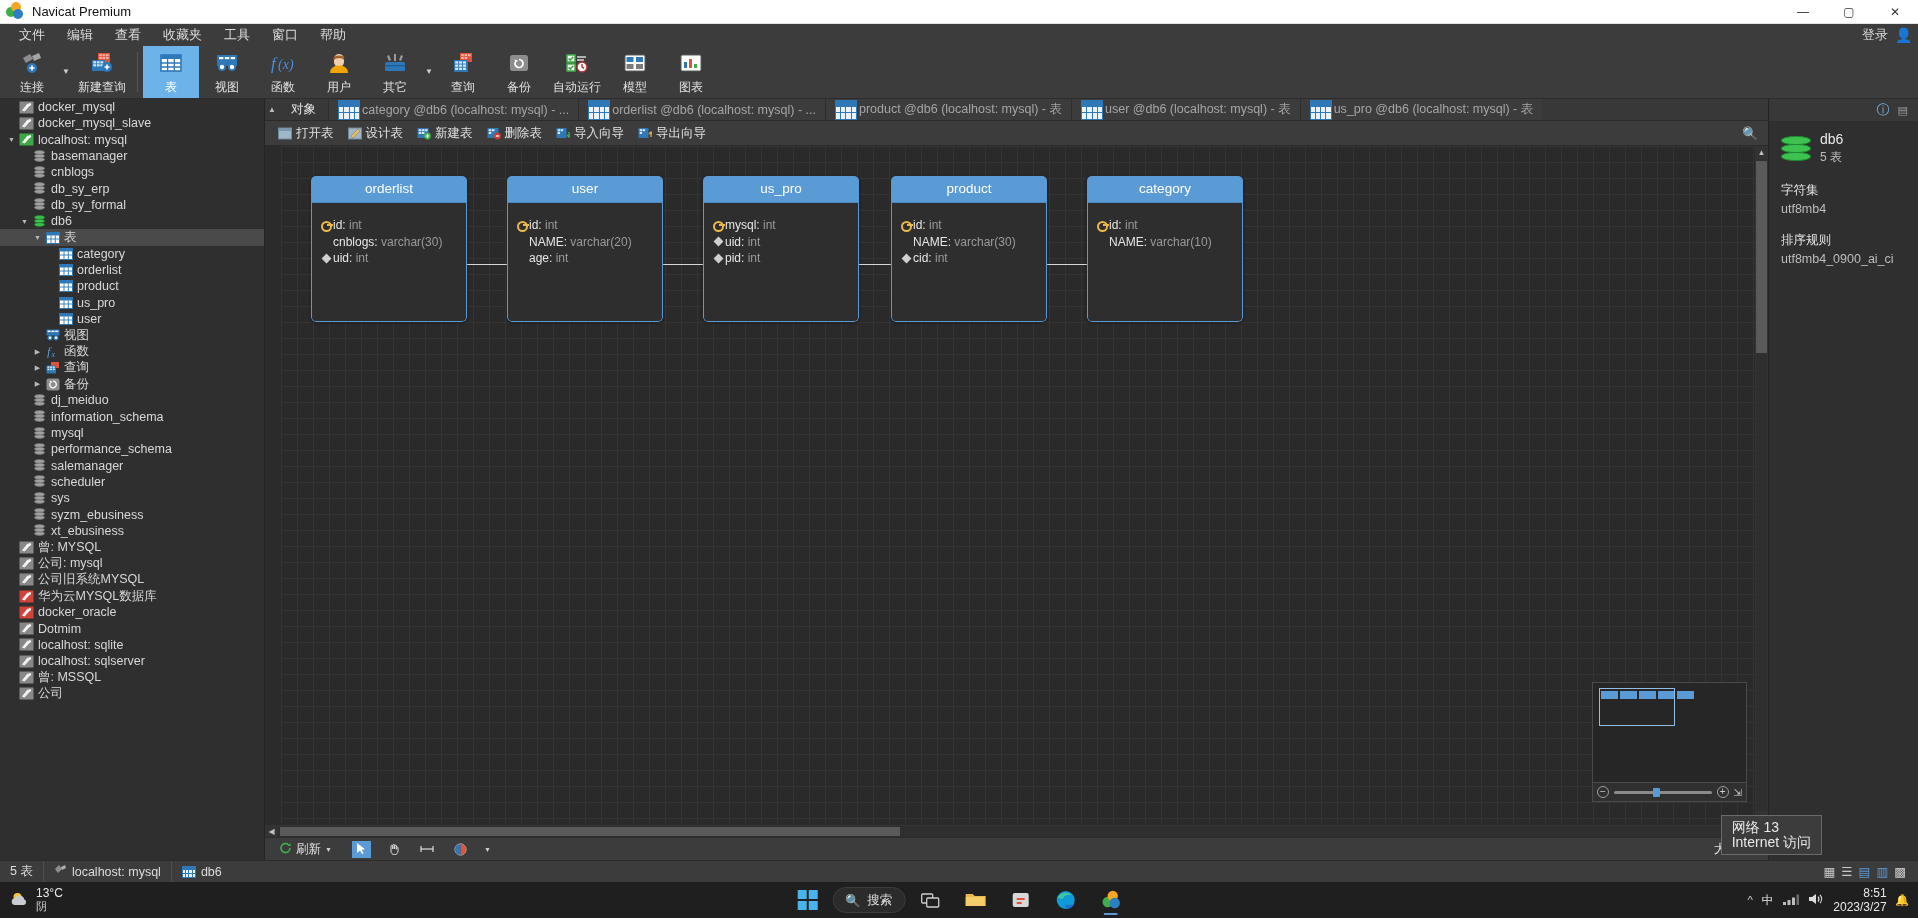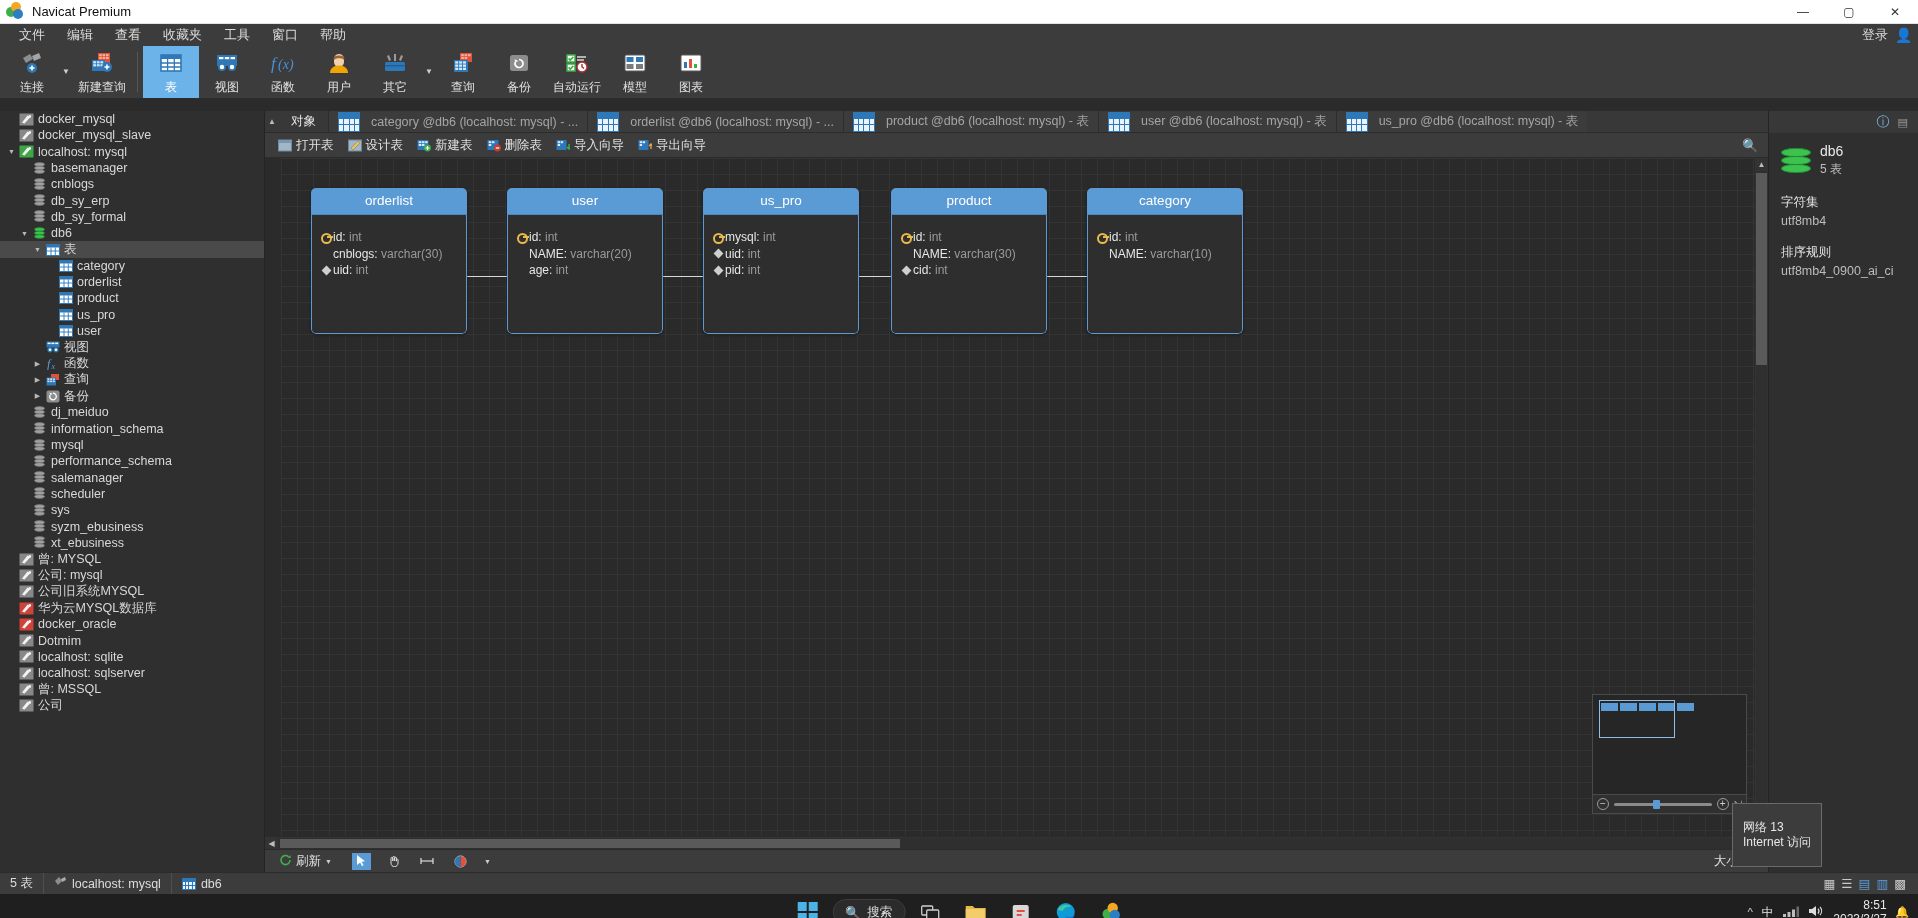--- a/index.html
+++ b/index.html
@@ -52,36 +52,36 @@
   .tb-item .lb { font-size:12px; color:#e0e0e0; margin-top:3px; white-space:nowrap; }
   .tb-item.active .lb { color:#ffffff; }
   .tb-sep { width:1px; background:#555; margin:6px 5px; }
   .tb-caret { width:12px; display:flex; align-items:flex-end; justify-content:center; padding-bottom:22px; }
   .tb-caret span { font-size:8px; color:#cfcfcf; }
   
   .gicon { width:22px; height:20px; display:grid; grid-template-columns:repeat(4,1fr); grid-template-rows:repeat(3,1fr); gap:1px; background:#2e78b8; padding:1px; }
   .gicon i { background:#eaf3fb; display:block; }
   .gicon.head i:nth-child(-n+4){ background:#2e78b8; }
   
-  #work { display:flex; height:calc(918px - 24px - 22px - 53px - 22px - 36px);margin-top:12px; }
+  #work { display:flex; height:calc(918px - 24px - 22px - 53px - 22px - 36px); }
   
   #sidebar { width:265px; background:#2f2f2f; border-right:1px solid #242424; overflow:hidden; position:relative; flex:none; }
   .tr { height:16.3px; display:flex; align-items:center; font-size:12.5px; color:#d8d8d8; white-space:nowrap; cursor:default; }
   .tr.sel { background:#4a4a4a; }
   .tw { width:13px; display:flex; align-items:center; justify-content:center; flex:none; }
   .tw b { font-size:7px; color:#b9b9b9; font-weight:normal; }
   .ti { width:17px; display:flex; align-items:center; justify-content:center; flex:none; margin-right:3px; }
   
   #content { flex:1; display:flex; flex-direction:column; min-width:0; background:#2b2b2b; }
   
   #tabstrip { height:22px; background:#383838; display:flex; align-items:stretch; border-bottom:1px solid #2b2b2b; }
   #tabstrip .scrollbtn { width:14px; display:flex; align-items:center; justify-content:center; color:#bbb; font-size:8px; background:#383838;}
   #tabstrip .obj { padding:0 12px; display:flex; align-items:center; font-size:12.5px; color:#e8e8e8; }
   #tabstrip .tab {
-    display:flex; align-items:center; gap:11px; padding:0 9px; font-size:12.5px; color:#a5a5a5;
+    display:flex; align-items:center; gap:2px; padding:0 9px; font-size:12.5px; color:#a5a5a5;
     border-left:1px solid #2d2d2d; background:#3c3c3c; white-space:nowrap; cursor:default;
   }
   
   #acttoolbar { height:25px; background:#3c3c3c; display:flex; align-items:center; padding-left:6px; border-bottom:1px solid #2b2b2b; position:relative;}
   .act { display:flex; align-items:center; gap:4px; padding:2px 7px; font-size:12.5px; color:#e0e0e0; cursor:default;}
   .act .aic { width:14px;height:13px; display:flex;align-items:center;justify-content:center; position:relative;}
   #acttoolbar .search { position:absolute; right:9px; color:#bdbdbd; font-size:13px; }
   
   #canvaswrap { flex:1; position:relative; display:flex; min-height:0; }
   #canvas {
@@ -1261,33 +1261,47 @@
         <i></i>
         <i></i>
         <i></i>
         <i></i>
         <i></i>
         <i></i>
       </span>
     <span>db6</span>
   </div>
   <div style="margin-left:auto; display:flex; align-items:center; gap:6px; padding-right:12px; position:relative;">
-    <div style="position:absolute; right:96px; bottom:24px; background:#3c3c3c; border:1px solid #6a6a6a; padding:16px 10px; line-height:15px; font-size:12px; color:#e8e8e8; white-space:nowrap;">
+    <div style="position:absolute; right:96px; bottom:24px; background:#3c3c3c; border:1px solid #6a6a6a; padding:4px 10px; line-height:15px; font-size:14px; color:#e8e8e8; white-space:nowrap;">
       <div>网络 13</div>
       <div>Internet 访问</div>
     </div>
     <span style="color:#c8c8c8;">▦</span>
     <span style="color:#c8c8c8;">☰</span>
     <span style="color:#5b9bd5;">▤</span>
     <span style="color:#5b9bd5;">▥</span>
     <span style="color:#c8c8c8;">▩</span>
   </div>
 </div>
 
 <div id="taskbar">
+  <div id="tb-left">
+    <div class="wx">
+      <div class="sun">
+        <svg width="22" height="20" viewBox="0 0 22 20">
+            <circle cx="7.5" cy="7" r="4" fill="#f5c542"></circle>
+            <path d="M5 15a3.4 3.4 0 0 1 .3-6.8 4.6 4.6 0 0 1 8.8 1.1A3 3 0 0 1 14 15z" fill="#c9cdd2"></path>
+          </svg>
+      </div>
+      <div>
+        <div class="temp">13°C</div>
+        <div class="desc">阴</div>
+      </div>
+    </div>
+  </div>
 
   <div id="tb-center">
     <div class="tbi">
       <span class="winlogo">
           <i></i>
           <i></i>
           <i></i>
           <i></i>
         </span>
     </div>

